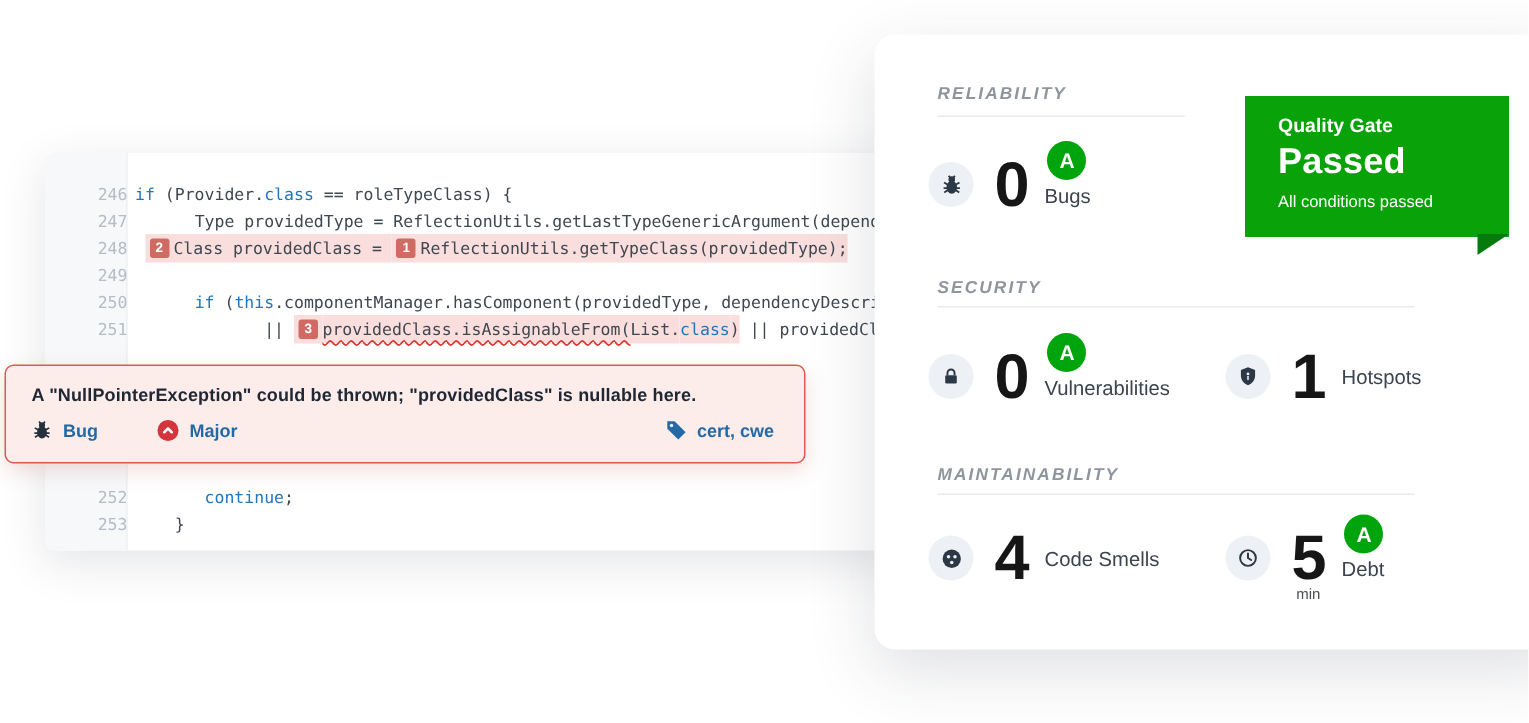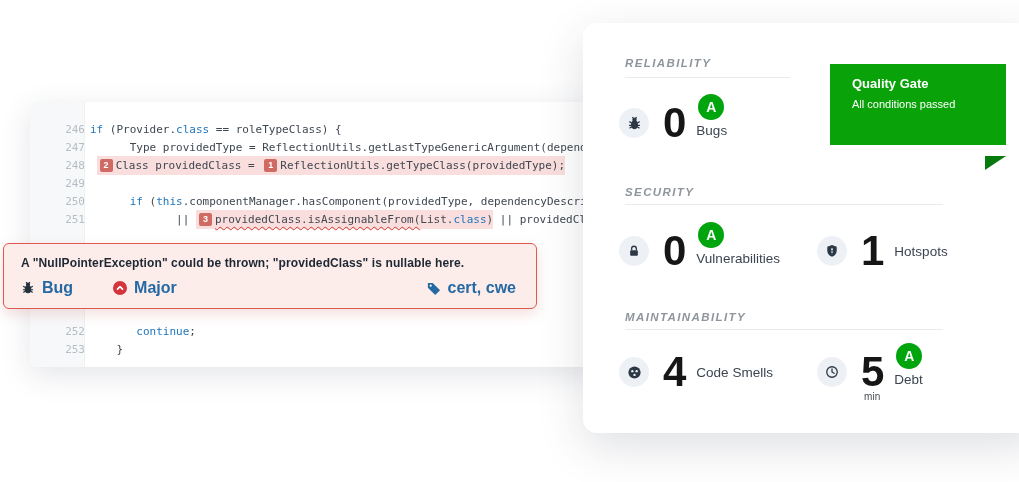--- a/index.html
+++ b/index.html
@@ -28,21 +28,21 @@
   .loc-badge{display:inline-block;width:13px;height:13px;background:var(--location-badge-salmon);color:#fff;
     font-size:9px;font-weight:bold;text-align:center;line-height:13px;border-radius:2px;
     font-family:"Liberation Sans",sans-serif;margin:0 3px;vertical-align:1px;}
 
   
   .issue-tooltip{position:absolute;left:3px;top:243px;width:534px;height:66px;background:var(--issue-bg-pink);
     border:1.5px solid var(--issue-border-red);border-radius:6px;z-index:3;
     box-shadow:0 5px 14px rgba(190,80,65,.18);padding:12px 16px 10px 17px;}
   .issue-message{font-size:12px;font-weight:bold;color:#1e2733;letter-spacing:.1px;}
   .issue-meta{display:flex;align-items:center;margin-top:9px;}
-  .issue-link{display:inline-flex;align-items:center;gap:7px;color:var(--link-blue);font-size:16px;font-weight:bold;cursor:pointer;}
+  .issue-link{display:inline-flex;align-items:center;gap:7px;color:var(--link-blue);font-size:12px;font-weight:bold;cursor:pointer;}
   .issue-severity{margin-left:40px;}
   .issue-tags{margin-left:auto;margin-right:4px;}
   .sev-circle{width:14px;height:14px;border-radius:50%;background:#d4343c;display:inline-flex;align-items:center;justify-content:center;}
 
   
   .metrics-card{position:absolute;left:583px;top:23px;width:460px;height:410px;background:#fff;border-radius:14px;
     box-shadow:0 14px 45px rgba(40,50,70,.15);z-index:2;}
   .section-title{position:absolute;left:42px;font-size:11.5px;font-weight:bold;font-style:italic;
     color:#8f959c;letter-spacing:1.4px;}
   .divider{position:absolute;left:42px;height:1px;background:#e8eaec;}
@@ -54,21 +54,21 @@
   .m-numwrap{position:relative;margin-left:14px;}
   .m-num{font-size:42px;font-weight:bold;color:#161616;line-height:44px;letter-spacing:-1px;}
   .m-unit{position:absolute;left:50%;top:100%;transform:translateX(-50%);margin-top:-3px;font-size:10px;color:#4a4f55;}
   .m-side{display:flex;flex-direction:column;align-items:flex-start;margin-left:11px;}
   .side-badge{margin-top:-14px;}
   .m-badge{width:26px;height:26px;border-radius:50%;background:var(--rating-green);color:#fff;font-size:14px;
     font-weight:bold;display:flex;align-items:center;justify-content:center;margin:0 0 3px 2px;}
   .m-label{font-size:13.5px;color:#3c4450;}
 
   
-  .qg-banner{position:absolute;left:830px;top:64px;width:176px;height:81px;background:var(--banner-green);
+  .qg-banner{position:absolute;left:830px;top:64px;width:176px;height:94px;background:var(--banner-green);
     color:#fff;z-index:4;padding:12px 0 18px 22px;}
   .qg-kicker{font-size:13px;font-weight:bold;}
   .qg-status{font-size:24px;font-weight:bold;margin-top:3px;letter-spacing:.2px;}
   .qg-sub{font-size:11px;margin-top:7px;}
   .qg-fold{position:absolute;left:985px;top:156px;width:0;height:0;z-index:4;
     border-top:14px solid var(--banner-fold-green);border-right:21px solid transparent;}
 
   svg{display:block;}
 </style>
 </head>
@@ -208,17 +208,18 @@
       </div>
       <div class="m-side side-badge">
         <div class="m-badge">A</div>
         <div class="m-label">Debt</div>
       </div>
     </div>
   </section>
 
   <div class="qg-banner">
     <div class="qg-kicker">Quality Gate</div>
+    <div class="qg-status">Passed</div>
     <div class="qg-sub">All conditions passed</div>
   </div>
   <div class="qg-fold"></div>
 
 </div>
 
 </body></html>

